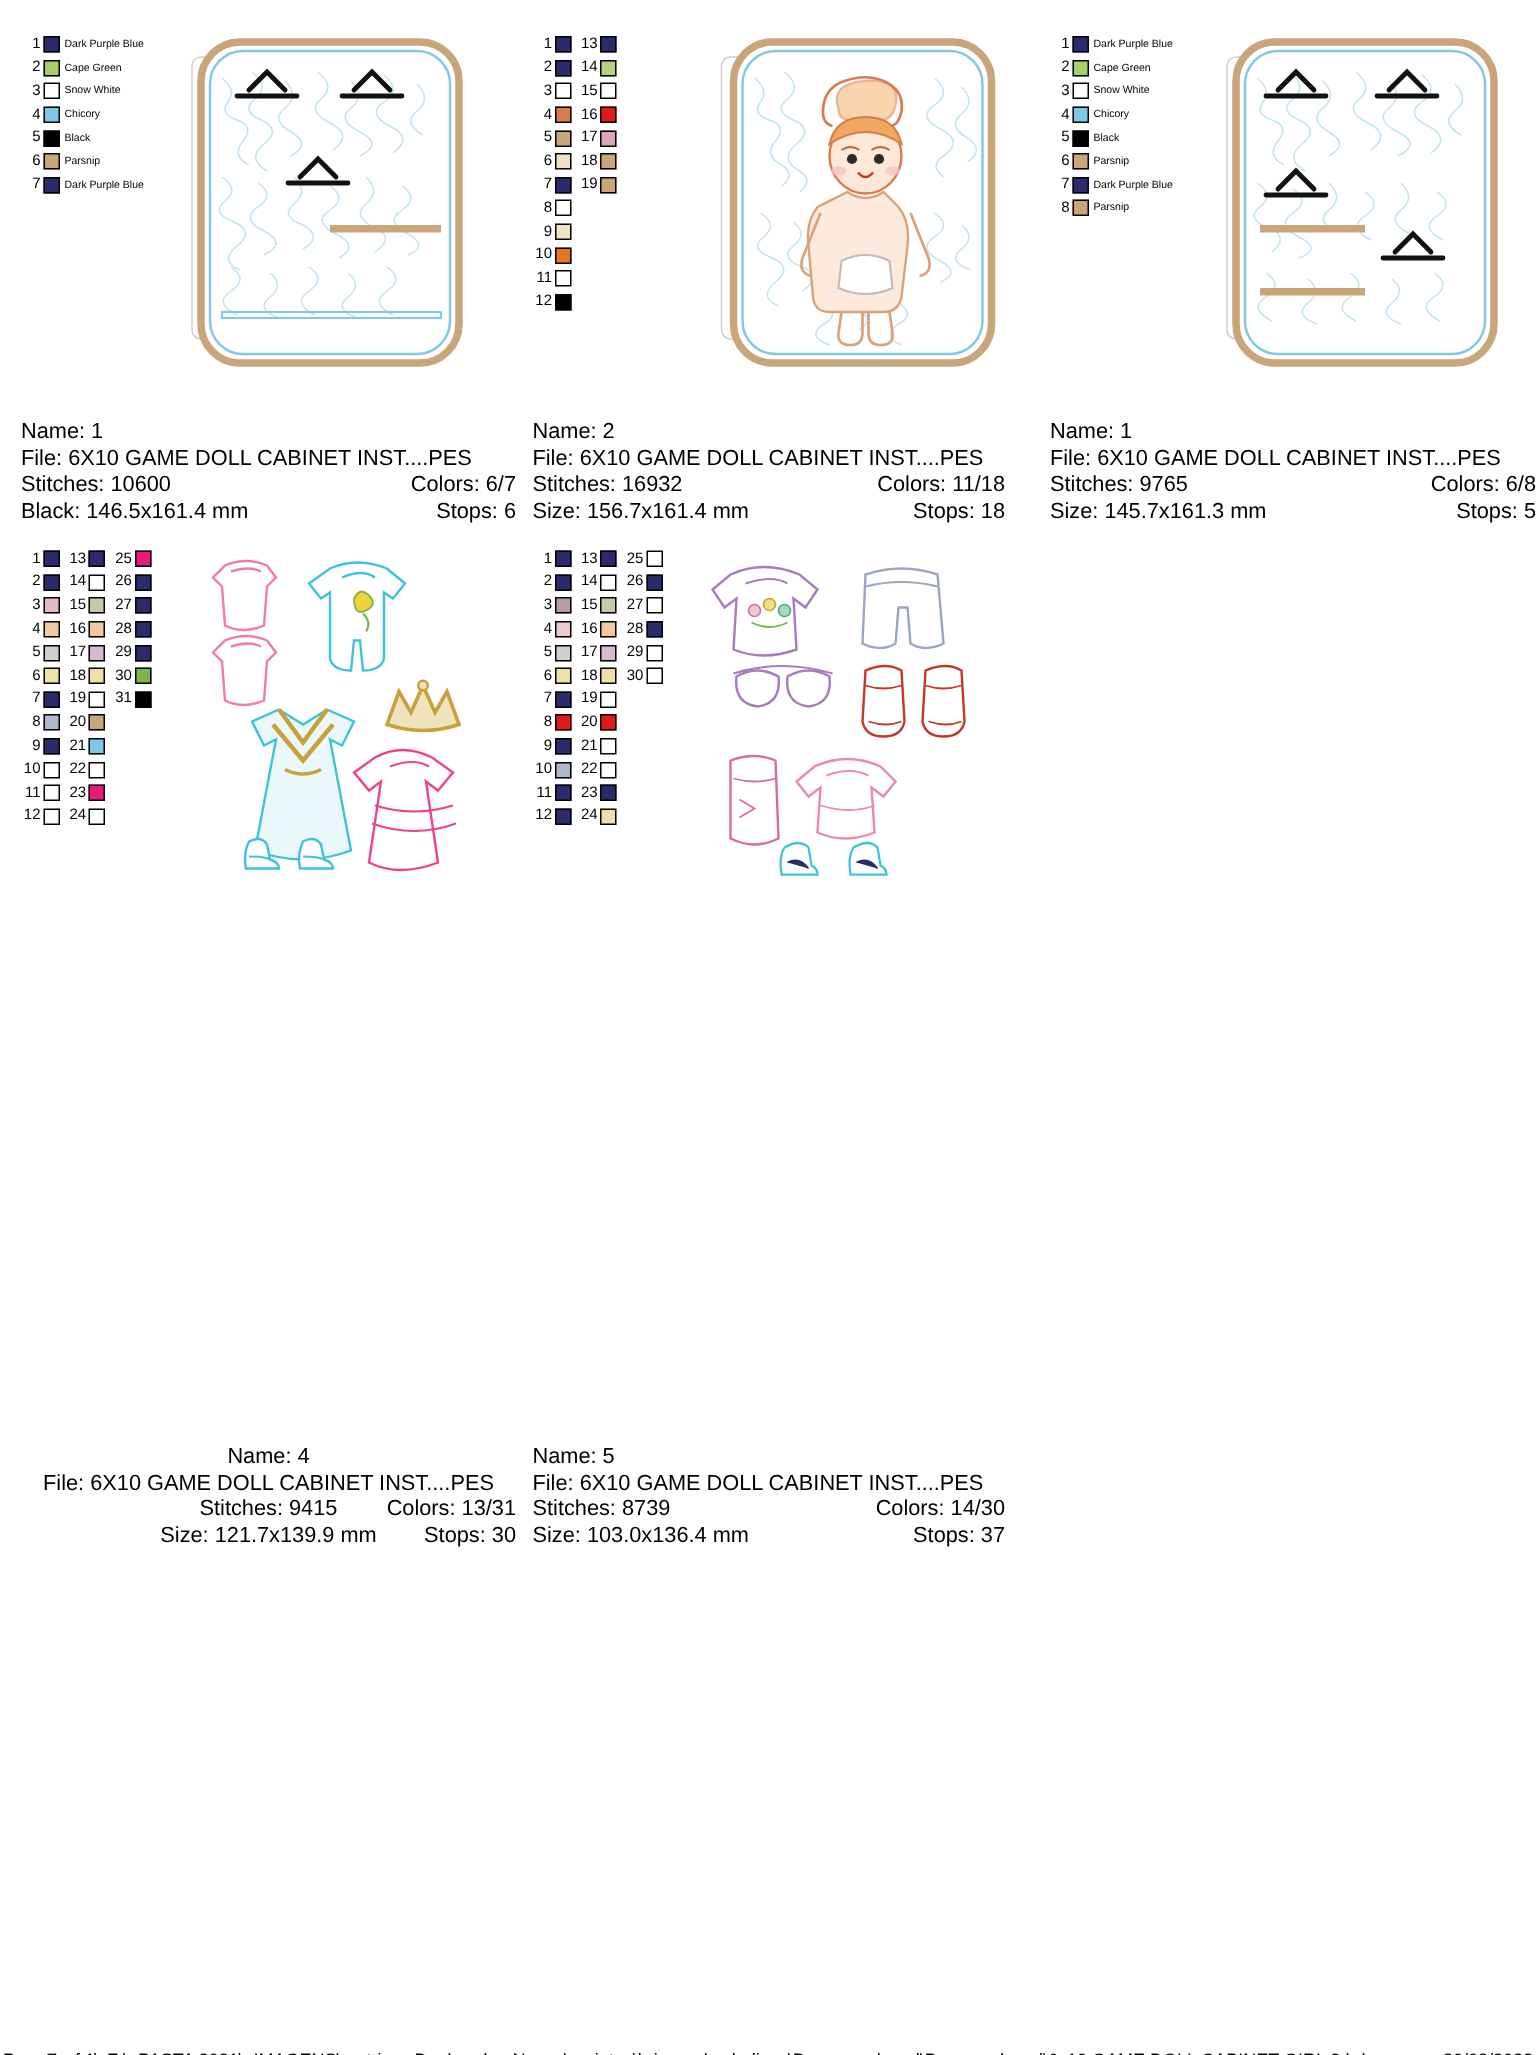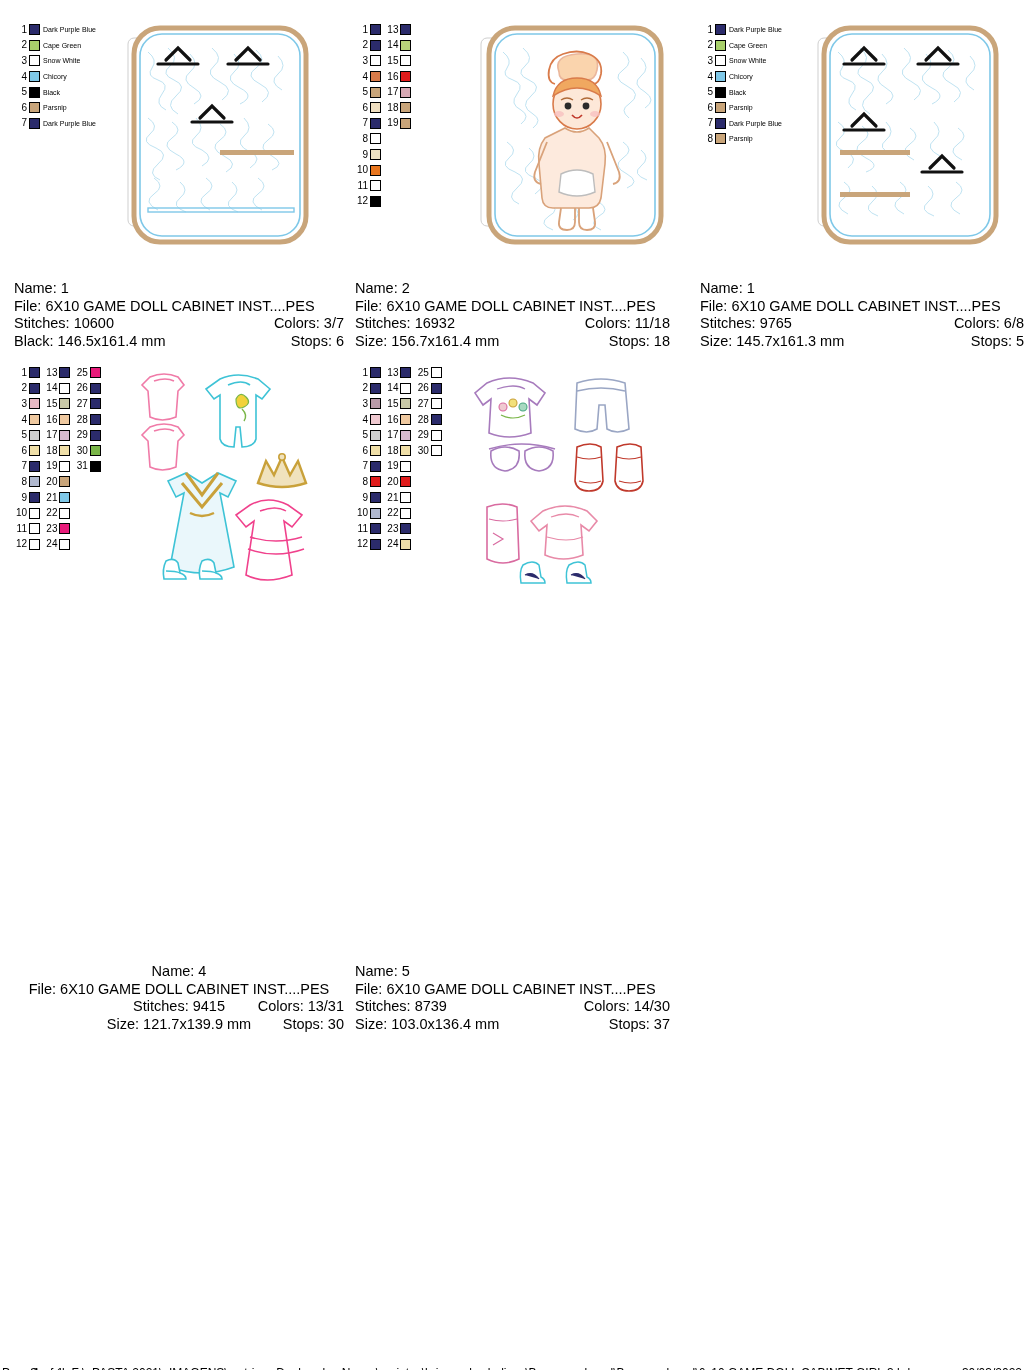--- a/index.html
+++ b/index.html
@@ -130,21 +130,21 @@
         <rect x="106" y="128" width="74" height="5" fill="#c9a57a"></rect>
         <rect x="34" y="186" width="146" height="4" fill="none" stroke="#7fc8e8" stroke-width="1.4"></rect>
       </svg>
     </div>
 
     <div class="info" style="left:0;top:258px;width:330px;">
       <div class="row"><span>Name: 1</span></div>
       <div class="row"><span>File: 6X10 GAME DOLL CABINET INST....PES</span></div>
       <div class="row">
         <span>Stitches: 10600</span>
-        <span class="right">Colors: 3/7</span>
+        <span class="right">Colors: 6/7</span>
       </div>
       <div class="row">
         <span>Black: 146.5x161.4 mm</span>
         <span class="right">Stops: 6</span>
       </div>
     </div>
   </div>
 
   <div class="design" style="left:355px;top:22px;width:330px;height:310px;">
 

